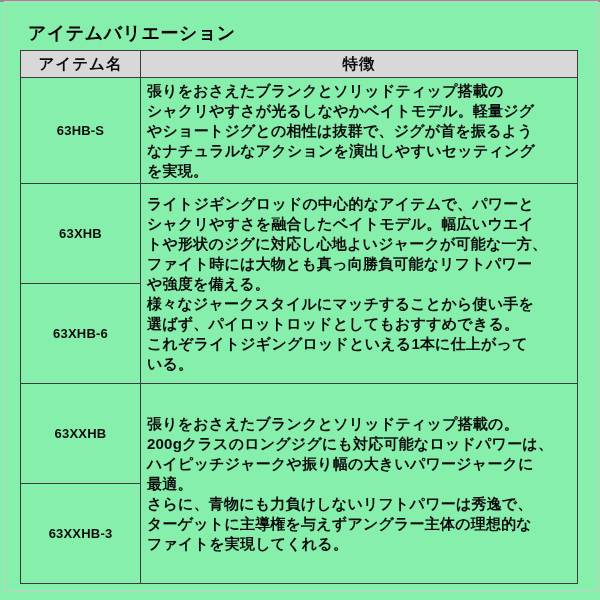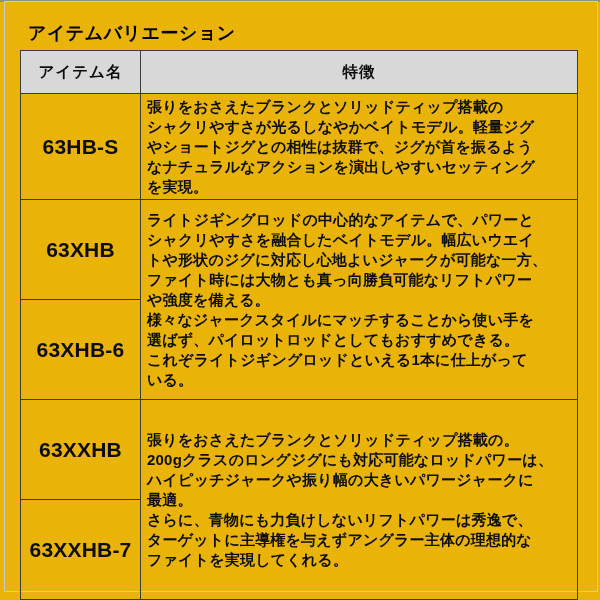--- a/index.html
+++ b/index.html
@@ -5,21 +5,21 @@
   html, body {
     margin: 0;
     padding: 0;
     background: #ffffff;
     font-family: "Liberation Sans", "DejaVu Sans", sans-serif;
   }
   .page {
     position: relative;
     width: 600px;
     height: 600px;
-    background: #eab308;
+    background: #86efac;
     overflow: hidden;
     text-decoration: underline;
   }
   .top-edge {
     position: absolute;
     left: 0; top: 0;
     width: 600px; height: 2px;
     background: #8f8f8f;
   }
   .frame {
@@ -47,34 +47,34 @@
     border-collapse: collapse;
     table-layout: fixed;
   }
   col.c1 { width: 120px; }
   col.c2 { width: 437px; }
   .variation-table th,
   .variation-table td {
     border: 1px solid #3c3c3c;
     font-weight: bold;
     color: #0d0d0d;
-    padding: 8px;
+    padding: 0;
   }
   .variation-table thead th {
     height: 26px;
     background: #d8d8d8;
     font-size: 15.5px;
     text-align: center;
     vertical-align: middle;
     letter-spacing: 1px;
   }
   td.item {
     text-align: center;
     vertical-align: middle;
-    font-size: 21px;
+    font-size: 13px;
     letter-spacing: 0.2px;
   }
   td.feature {
     font-size: 15px;
     line-height: 20px;
     padding: 1px 4px 1px 6px;
     vertical-align: middle;
     white-space: pre-line;
     letter-spacing: 0.2px;
   }
@@ -131,17 +131,17 @@
         <td class="item">63XXHB</td>
         <td class="feature" rowspan="2">張りをおさえたブランクとソリッドティップ搭載の。
 200gクラスのロングジグにも対応可能なロッドパワーは、
 ハイピッチジャークや振り幅の大きいパワージャークに
 最適。
 さらに、青物にも力負けしないリフトパワーは秀逸で、
 ターゲットに主導権を与えずアングラー主体の理想的な
 ファイトを実現してくれる。</td>
       </tr>
       <tr class="r100">
-        <td class="item">63XXHB-7</td>
+        <td class="item">63XXHB-3</td>
       </tr>
     </tbody>
   </table>
 </div>
 
 </body></html>

